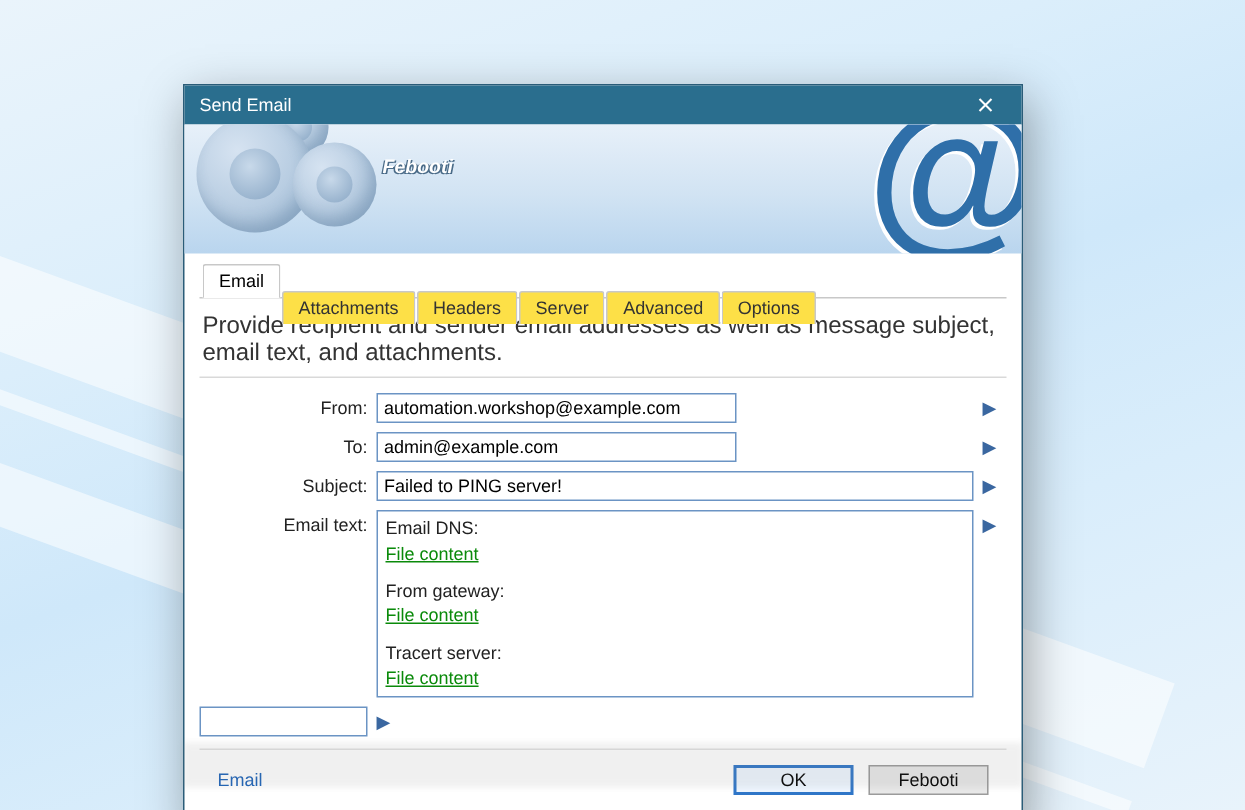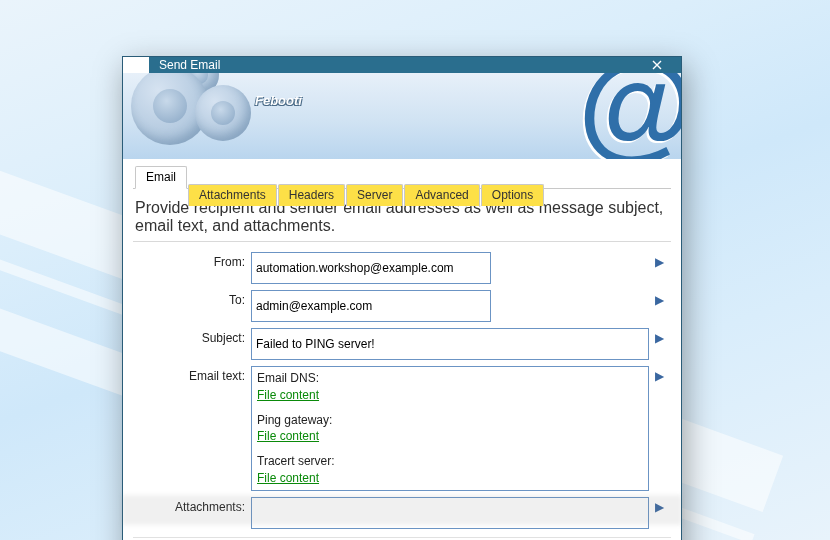--- a/index.html
+++ b/index.html
@@ -21,28 +21,27 @@
   .dialog {
     position: absolute;
     left: 122px;
     top: 56px;
     width: 560px;
     background: #fff;
     box-shadow: 4px 10px 30px rgba(0,0,0,0.35);
     border: 1px solid #2a5c78;
   }
   .titlebar {
-    height: 16px;
+    height: 26px;
     background: #2a6e8e;
     color: #fff;
     display: flex;
     align-items: center;
     padding: 0 6px 0 10px;
     font-size: 12px;
-    margin-left: 26px;
   }
   .titlebar .title { flex:1; }
   .closebtn {
     width: 36px; height:20px;
     display:flex; align-items:center; justify-content:center;
     color:#fff; cursor:pointer;
   }
   .banner {
     height: 86px;
     background: linear-gradient(180deg, #e7f0f9 0%, #d1e3f3 55%, #b9d5ee 100%);
@@ -103,21 +102,21 @@
     color:#333; font-size:16px;
     padding:4px 2px 6px;
     border-bottom:1px solid #d9d9d9;
     margin-bottom:10px;
   }
   .form { display:grid; grid-template-columns: 112px 1fr 16px; row-gap:6px; column-gap:6px; align-items:start;}
   .lbl { text-align:right; color:#222; padding-top:3px;}
   .field {
     border:1px solid #6b94c4;
     background:#fff;
-    height:32px;
+    height:20px;
     padding:2px 4px;
     font: inherit;
     width:100%;
   }
   .short { width: 240px; }
   .arrow {
     color:#3a67a0; font-size:12px; padding-top:3px; cursor:pointer; text-align:left;
   }
   .textarea {
     border:1px solid #6b94c4;
@@ -210,29 +209,28 @@
 
       <div class="lbl">Subject:</div>
       <input class="field" value="Failed to PING server!" style="">
       <div class="arrow">▶</div>
 
       <div class="lbl">Email text:</div>
       <div class="textarea">
         <span class="plain">Email DNS:</span><br>
         <span class="link">File content</span>
         <div class="spaceblk"></div>
-        <span class="plain">Ping gateway:</span><br>
+        <span class="plain">From gateway:</span><br>
         <span class="link">File content</span>
         <div class="spaceblk"></div>
         <span class="plain">Tracert server:</span><br>
         <span class="link">File content</span>
       </div>
       <div class="arrow">▶</div>
 
-      <div class="lbl">Attachments:</div>
       <input class="field" value="" style="">
       <div class="arrow">▶</div>
     </div>
 
     <div class="footer">
       <span class="helplink">Email</span>
       <span class="spacer"></span>
       <button class="btn primary">OK</button>
       <button class="btn">Febooti</button>
     </div>

